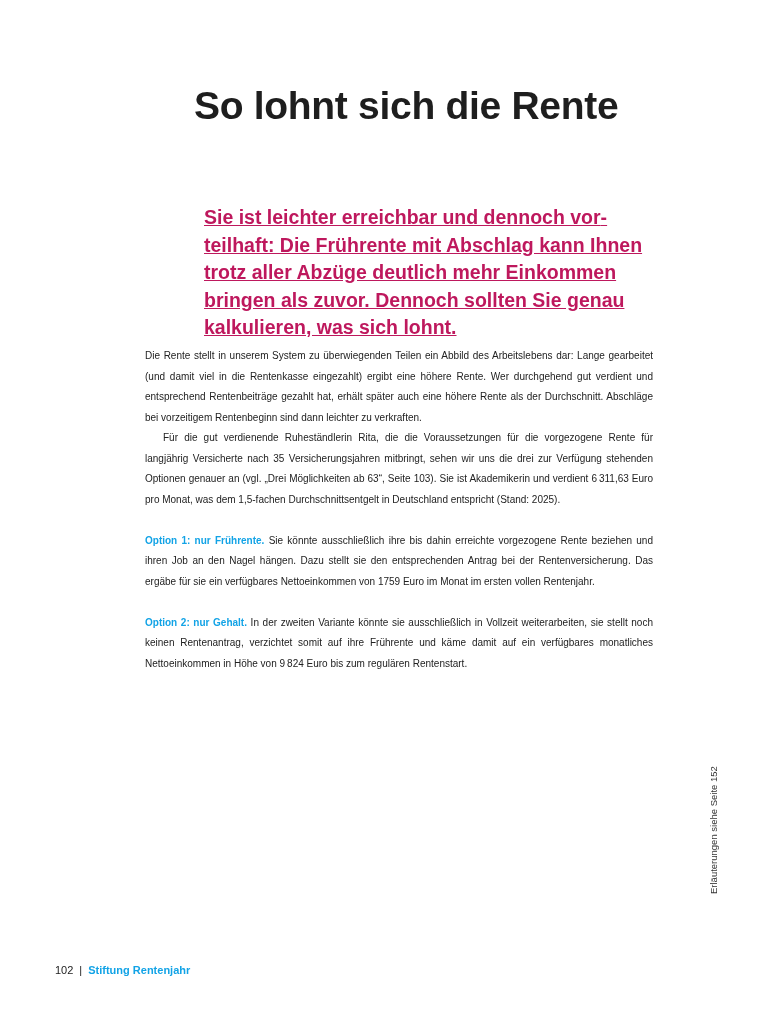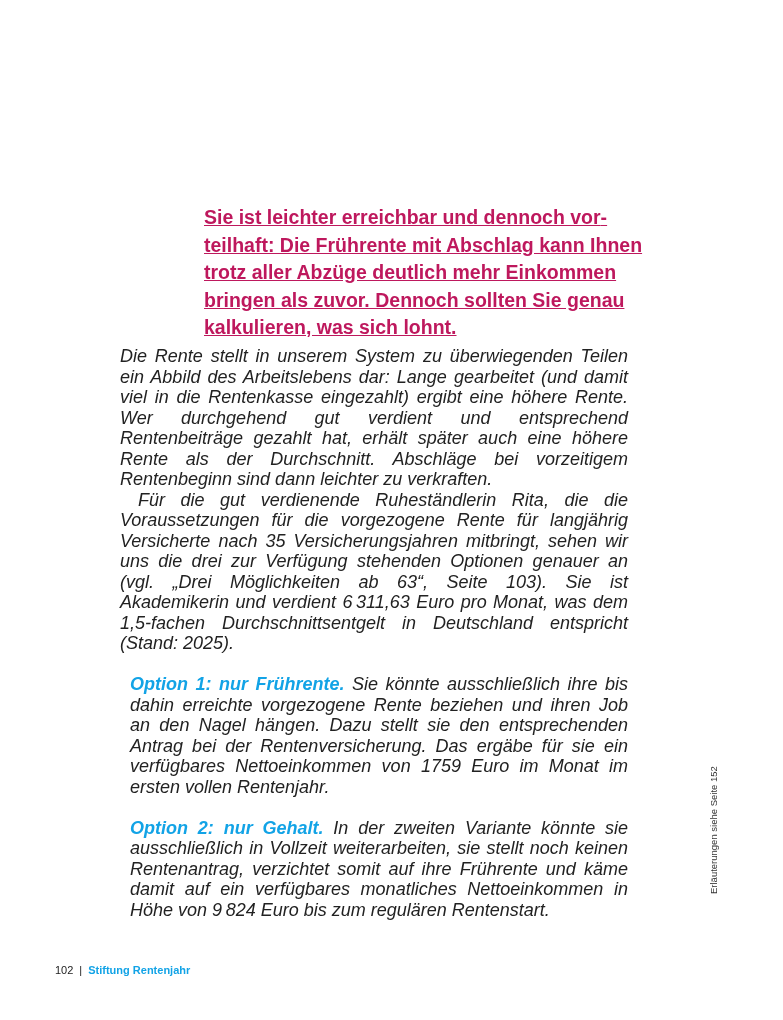--- a/index.html
+++ b/index.html
@@ -36,40 +36,38 @@
       margin: 10px;
       font-family: "Liberation Sans", sans-serif;
       font-weight: 700;
       font-size: 19.5px;
       line-height: 27.5px;
       color: #be185d;
       text-decoration: underline;
     }
     .body-text {
       position: absolute;
-      left: 120px;
+      left: 145px;
       top: 346px;
       width: 508px;
       font-family: "Liberation Sans", sans-serif;
-      font-size: 18px;
+      font-size: 10px;
       line-height: 20.5px;
       color: #222222;
-      font-style: italic;
     }
     .body-text p {
       margin: 0;
       text-align: justify;
       hyphens: manual;
     }
     .body-text p.indent {
       text-indent: 18px;
     }
     .body-text p.option {
       margin-top: 20.5px;
-      margin-left: 10px;
     }
     .option-label {
       font-weight: 700;
       color: #12a3e6;
     }
     .side-note {
       position: absolute;
       left: 708px;
       top: 894px;
       transform-origin: 0 0;
@@ -94,21 +92,21 @@
     }
     .footer .publisher {
       font-weight: 700;
       color: #12a3e6;
     }
   </style>
 </head>
 <body>
 
 <h1 class="headline">
-  <br>
+  <span>So lohnt sich die Rente</span><br>
 </h1>
 
 <p class="lead">Sie ist leichter erreichbar und dennoch vor­teilhaft: Die Frührente mit Abschlag kann Ihnen trotz aller Abzüge deutlich mehr Einkommen bringen als zuvor. Dennoch sollten Sie genau kalkulieren, was sich lohnt.</p>
 
 <div class="body-text">
   <p>Die Rente stellt in unserem System zu überwiegenden Teilen ein Abbild des Arbeitslebens dar: Lange gearbeitet (und damit viel in die Renten­kasse eingezahlt) ergibt eine höhere Rente. Wer durchgehend gut verdient und entsprechend Rentenbeiträge gezahlt hat, erhält später auch eine höhere Rente als der Durchschnitt. Abschläge bei vorzeitigem Rentenbeginn sind dann leichter zu verkraften.</p>
   <p class="indent">Für die gut verdienende Ruheständlerin Rita, die die Voraussetzungen für die vorgezogene Rente für langjährig Versicherte nach 35 Versiche­rungsjahren mitbringt, sehen wir uns die drei zur Verfügung stehenden Optionen genauer an (vgl. „Drei Möglichkeiten ab 63“, Seite 103). Sie ist Akademikerin und verdient 6 311,63 Euro pro Monat, was dem 1,5-fachen Durchschnittsentgelt in Deutschland entspricht (Stand: 2025).</p>
 
   <p class="option">
     <span class="option-label">Option 1: nur Frührente.</span><span> Sie könnte ausschließlich ihre bis dahin er­reichte vorgezogene Rente beziehen und ihren Job an den Nagel hängen. Dazu stellt sie den entsprechenden Antrag bei der Rentenversicherung. Das ergäbe für sie ein verfügbares Nettoeinkommen von 1759 Euro im Monat im ersten vollen Rentenjahr.</span>

